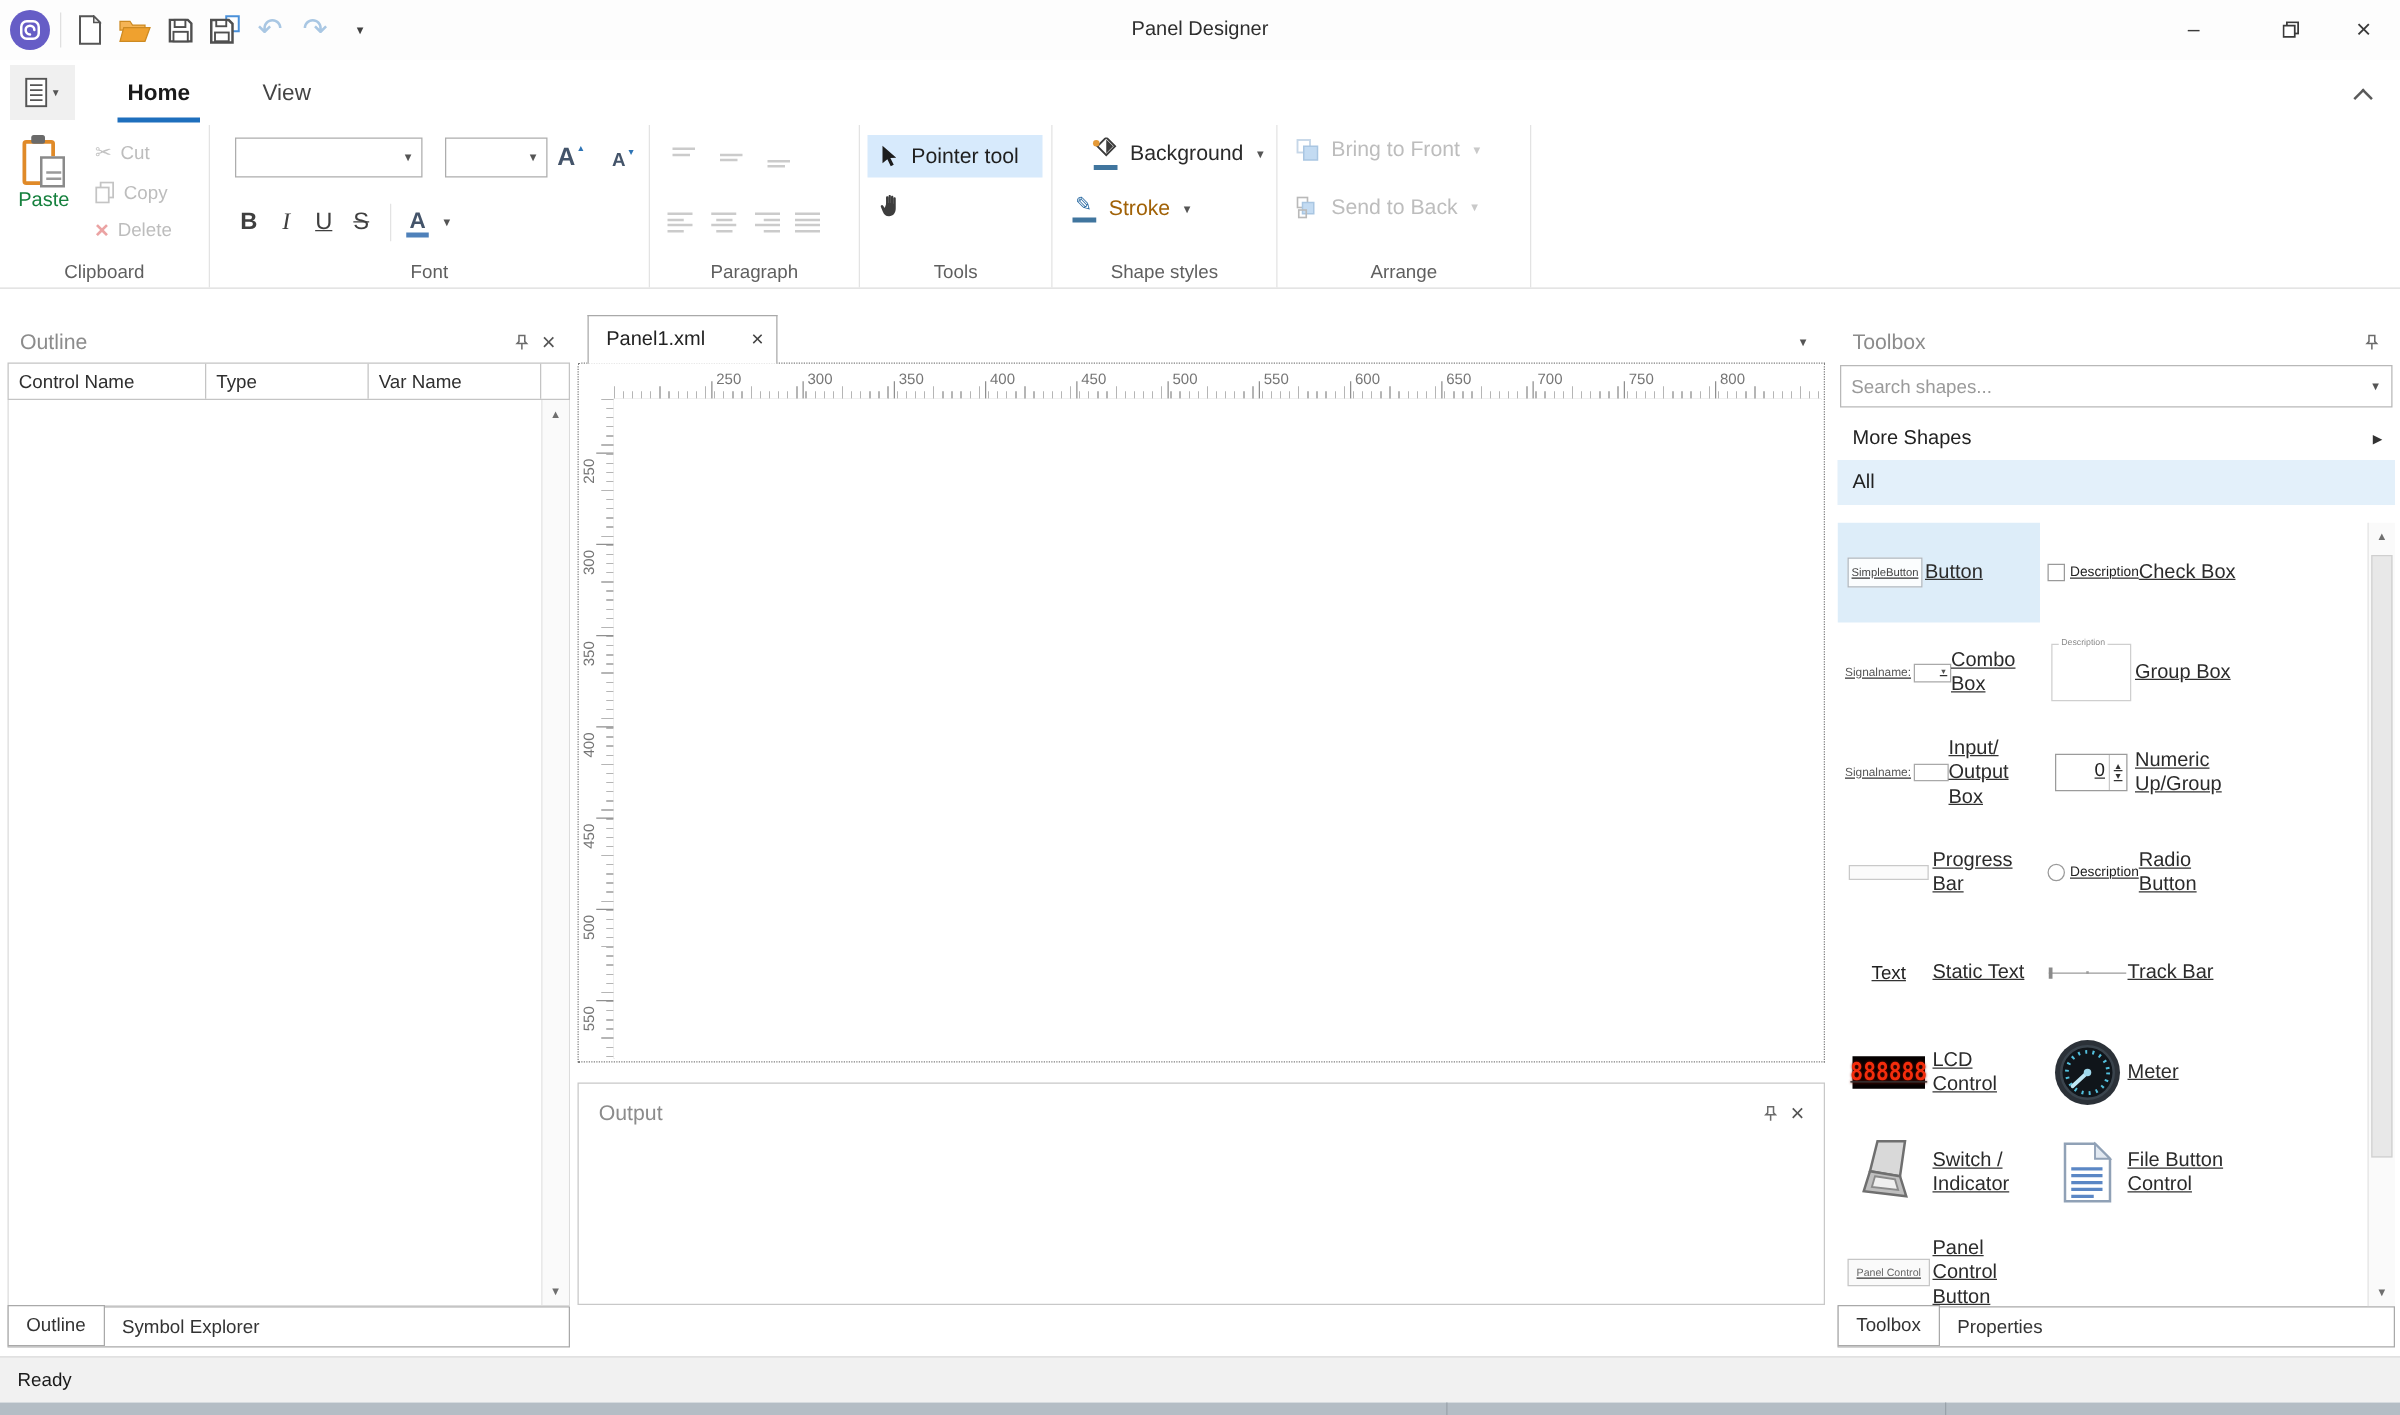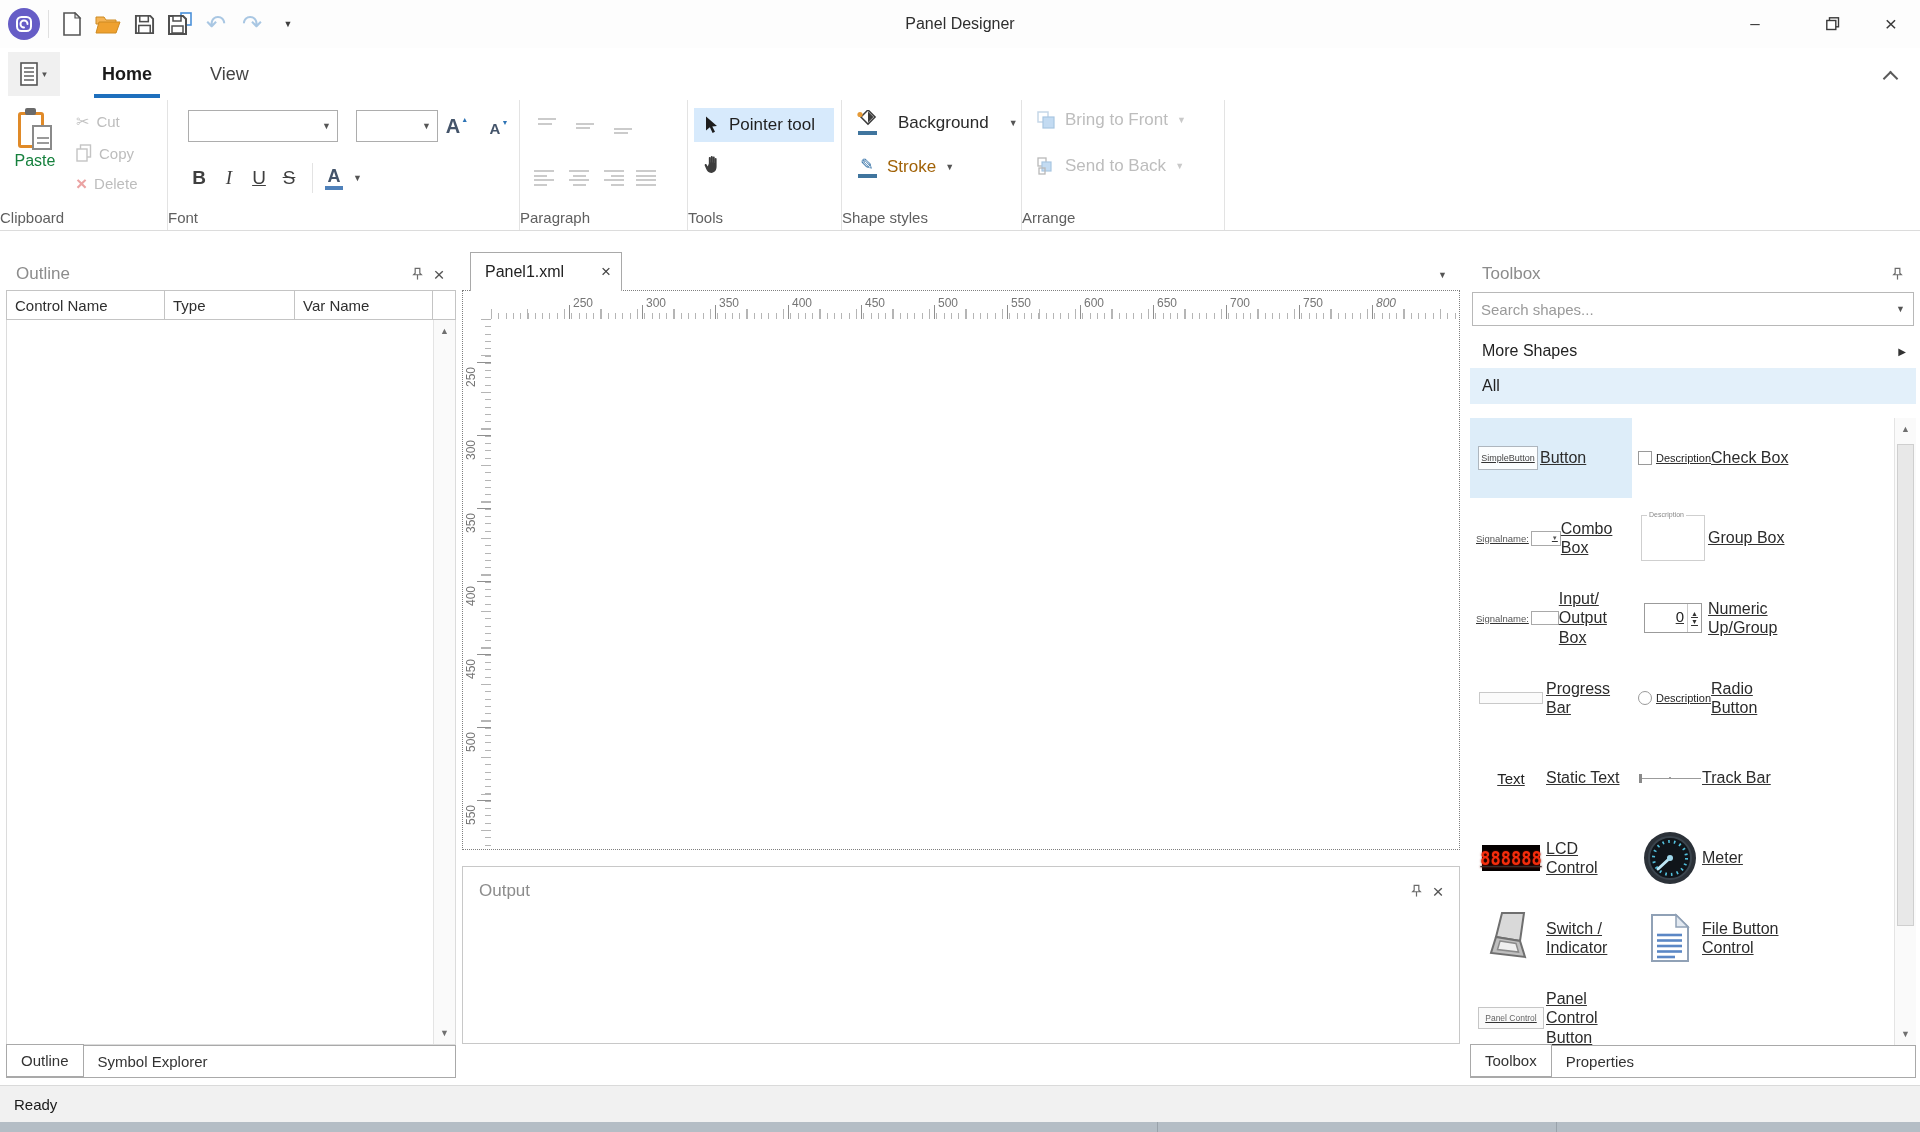--- a/index.html
+++ b/index.html
@@ -23,21 +23,21 @@
   #tabrow{left:0;top:48px;width:1920px;height:52px;background:#fff;}
   #appmenu-btn{left:8px;top:4px;width:52px;height:44px;background:#f0f0f0;}
   .rtab{height:52px;padding:0 14px;font-size:18px;color:#444;position:relative;display:flex;align-items:center;}
   .rtab.active{color:#1a1a1a;font-weight:bold;}
   .rtab.active::after{content:"";position:absolute;left:6px;right:6px;bottom:2px;height:4px;background:#1e6fbd;}
   .chev-up{width:9px;height:9px;border-left:2px solid #5a5a5a;border-top:2px solid #5a5a5a;transform:rotate(45deg);}
 
   
   #ribbon{left:0;top:100px;width:1920px;height:130px;background:#fff;border-bottom:1px solid #dcdcdc;display:flex;}
   .rgroup{position:relative;height:130px;border-right:1px solid #e3e3e3;box-sizing:border-box;}
-  .rgroup-label{position:absolute;bottom:4px;left:0;right:0;text-align:left;font-size:15px;color:#5f5f5f;}
+  .rgroup-label{position:absolute;bottom:4px;left:0;right:0;text-align:center;font-size:15px;color:#5f5f5f;}
   .dis{color:#bdbdbd;}
   .smallbtn{display:flex;align-items:center;gap:7px;font-size:15px;color:#444;padding:2px 4px;}
   .combo{border:1px solid #adadad;background:#fff;display:flex;align-items:center;justify-content:flex-end;padding-right:6px;}
   .dd{font-size:9px;color:#555;}
   .dd-dis{font-size:9px;color:#c9c9c9;}
   .lines{display:flex;flex-direction:column;gap:2.5px;width:22px;}
   .lines i{display:block;height:2px;background:#cbcbcb;}
   .fmtbtn{width:30px;height:32px;font-size:19px;color:#3f3f3f;}
   #pointer-btn{background:#d7eafc;}
 
@@ -329,21 +329,21 @@
     </div>
     <div class="abs ctr" style="left:8px;top:48px;width:32px;height:32px">
       <svg width="21" height="21" viewBox="0 0 20 20">
           <path fill="#3d3d3d" d="M6.5 9V3.8c0-1.3 1.8-1.3 1.8 0V8h.1V2.8c0-1.3 1.8-1.3 1.8 0V8h.1V3.4c0-1.3 1.8-1.3 1.8 0v5.1h.1V4.6c0-1.2 1.7-1.2 1.7 0V12c0 3.6-1.9 6-5.1 6-2.6 0-3.9-1.4-4.8-3.6L2.6 11c-.5-1.2 1-2 1.7-1l1.2 1.8z"></path>
         </svg>
     </div>
     <div class="rgroup-label">Tools</div>
   </div>
 
   <div class="rgroup" style="width:180px">
-    <div class="abs flex" style="left:14px;top:10px;gap:20px">
+    <div class="abs flex" style="left:31px;top:10px;gap:9px">
       <div style="text-align:center">
         <svg width="22" height="17" viewBox="0 0 22 17">
             <rect x="7" y="2" width="10" height="10" transform="rotate(45 12 7)" fill="#fff" stroke="#3c3c3c" stroke-width="1.5"></rect>
             <path d="M12 1.5 L17.5 7 L12 12.5 Z" fill="#3c3c3c"></path>
             <circle cx="4" cy="4.5" r="2.6" fill="#e59a38"></circle>
           </svg>
         <div style="width:19px;height:4px;background:#40759e;margin:0 auto"></div>
       </div>
       <span style="font-size:17px;color:#2b2b2b">Background</span>
       <span class="dd">▼</span>
@@ -443,21 +443,21 @@
       <span class="hlab" style="left: 520px;">550</span>
       <span class="htick" style="left: 589px;"></span>
       <span class="hlab" style="left: 593px;">600</span>
       <span class="htick" style="left: 662px;"></span>
       <span class="hlab" style="left: 666px;">650</span>
       <span class="htick" style="left: 735px;"></span>
       <span class="hlab" style="left: 739px;">700</span>
       <span class="htick" style="left: 808px;"></span>
       <span class="hlab" style="left: 812px;">750</span>
       <span class="htick" style="left: 881px;"></span>
-      <span class="hlab" style="left: 885px; font-style: italic;">800</span>
+      <span class="hlab" style="left: 885px;">800</span>
     </div>
   <div id="vruler">
     <div class="minor"></div>
       <div class="mid"></div>
   <span class="vtick" style="top: 43px;"></span>
       <span class="vlab" style="top: 51px;">250</span>
       <span class="vtick" style="top: 116px;"></span>
       <span class="vlab" style="top: 124px;">300</span>
       <span class="vtick" style="top: 189px;"></span>
       <span class="vlab" style="top: 197px;">350</span>

